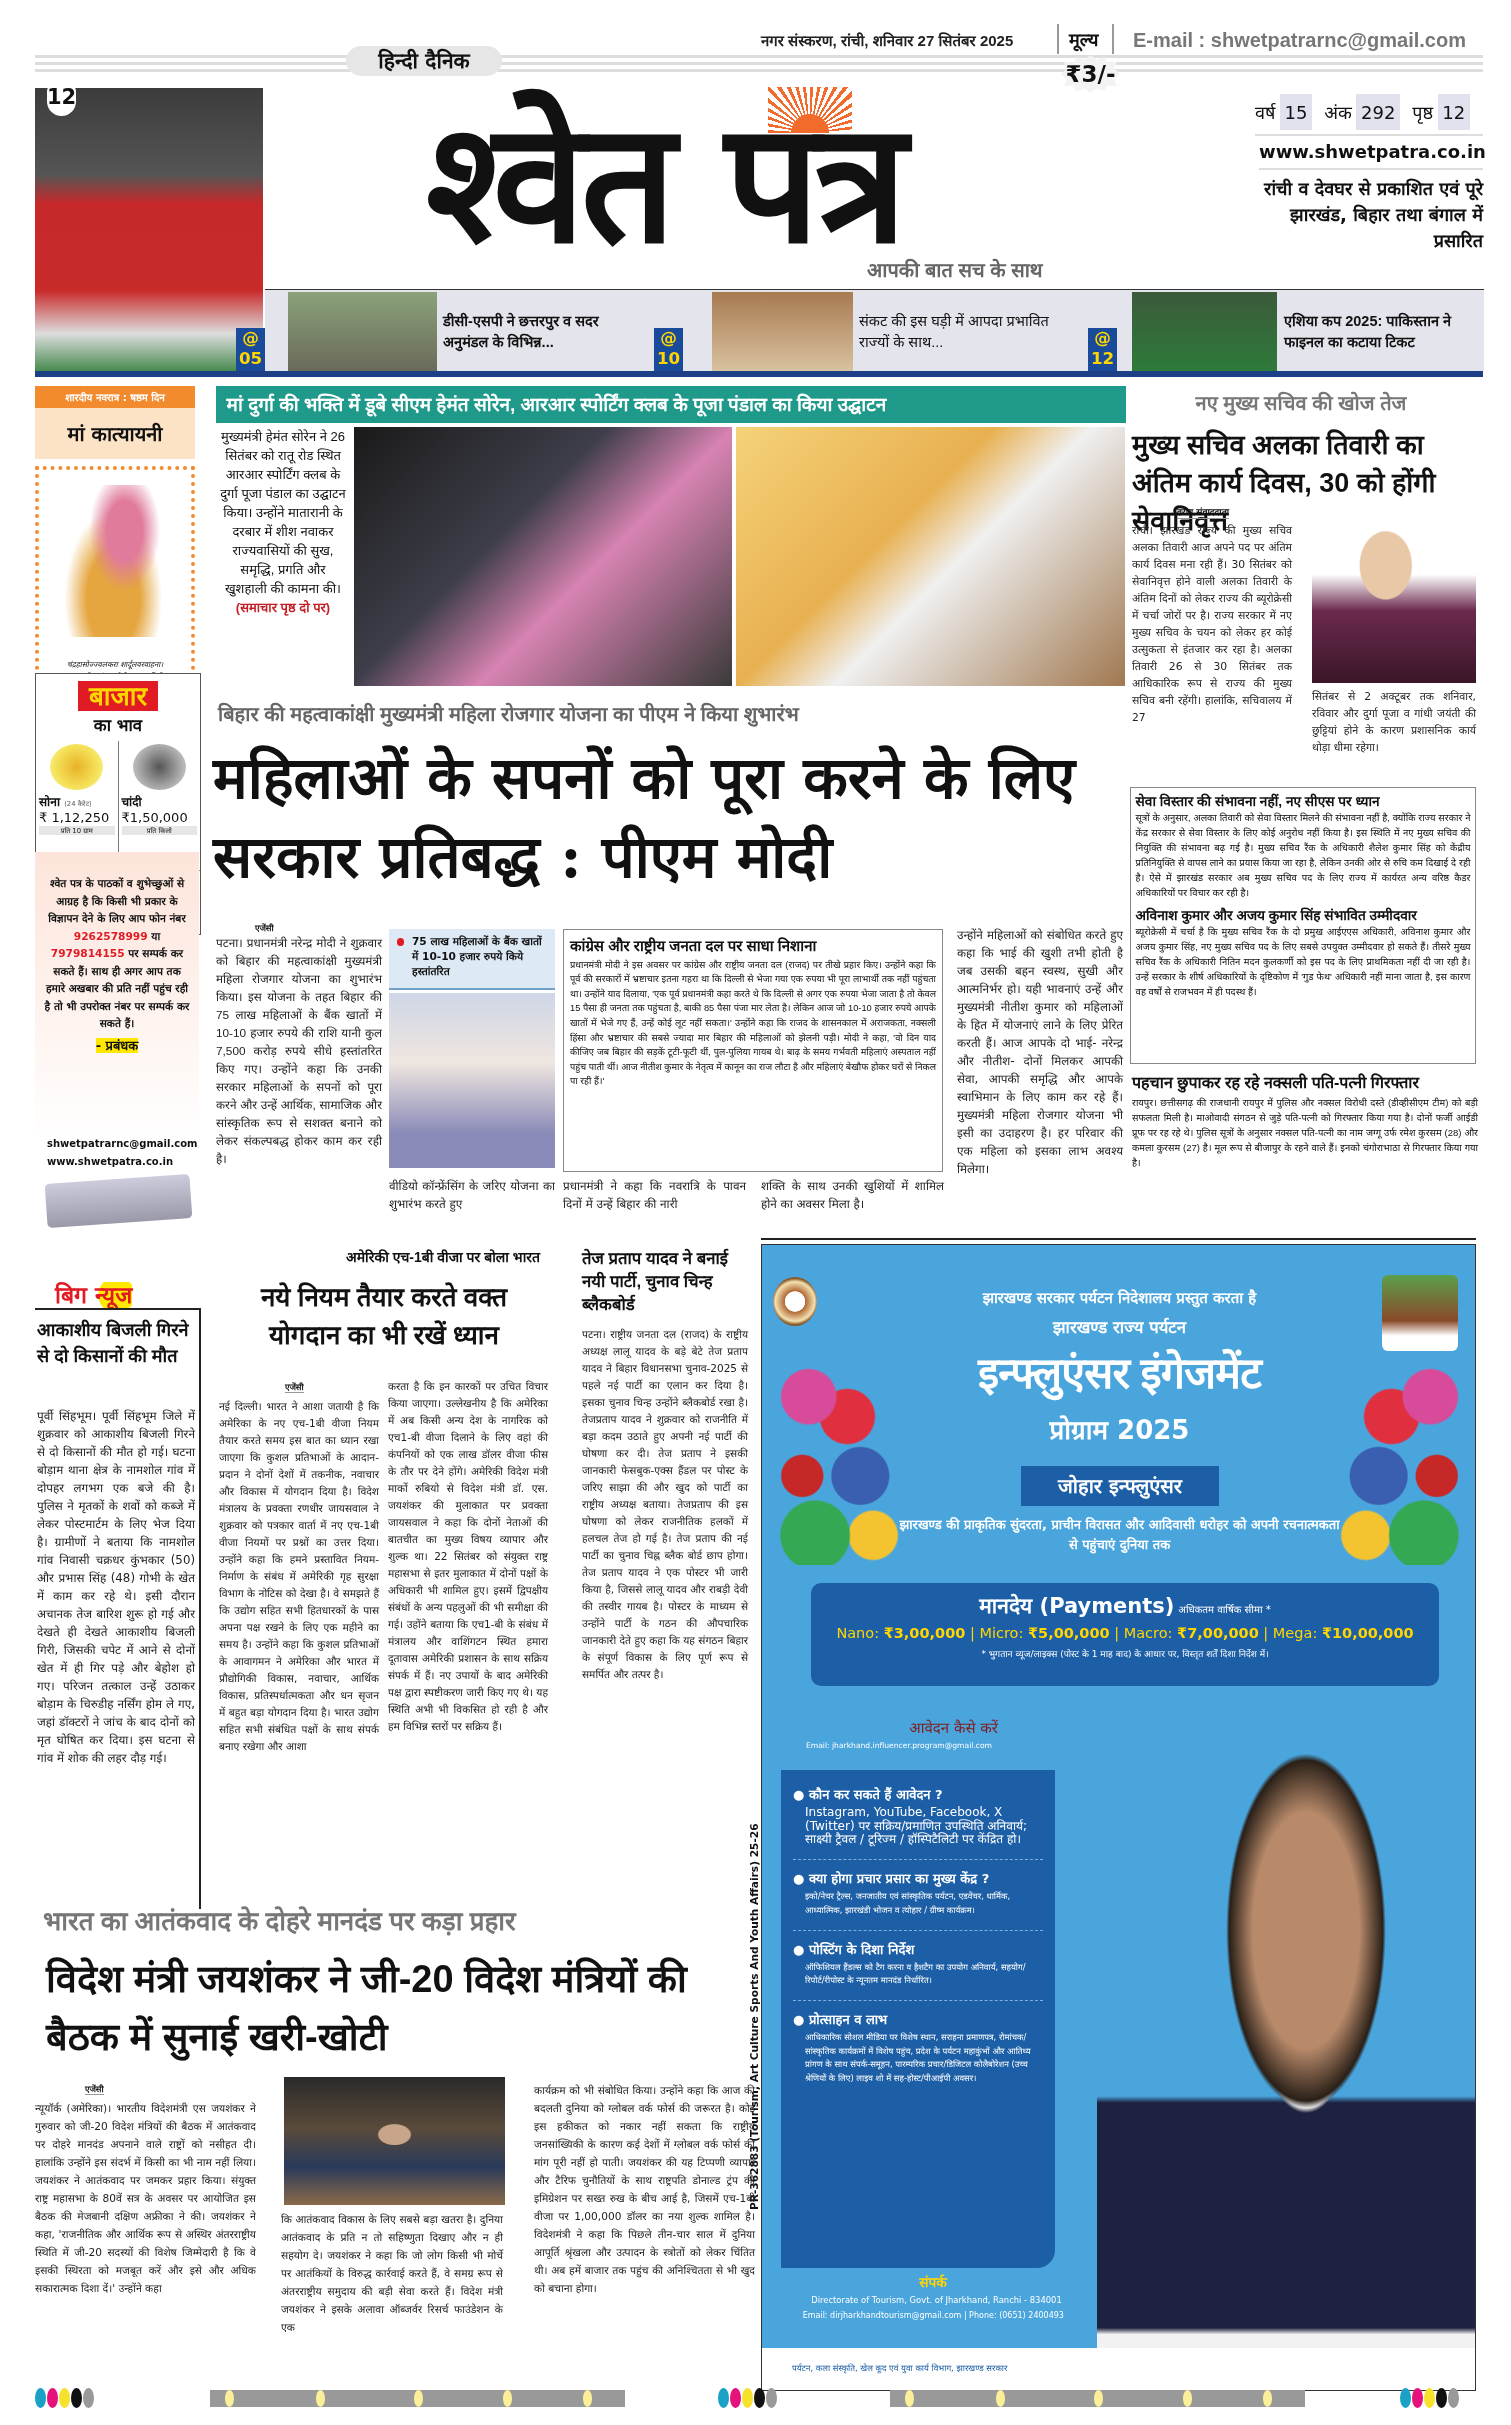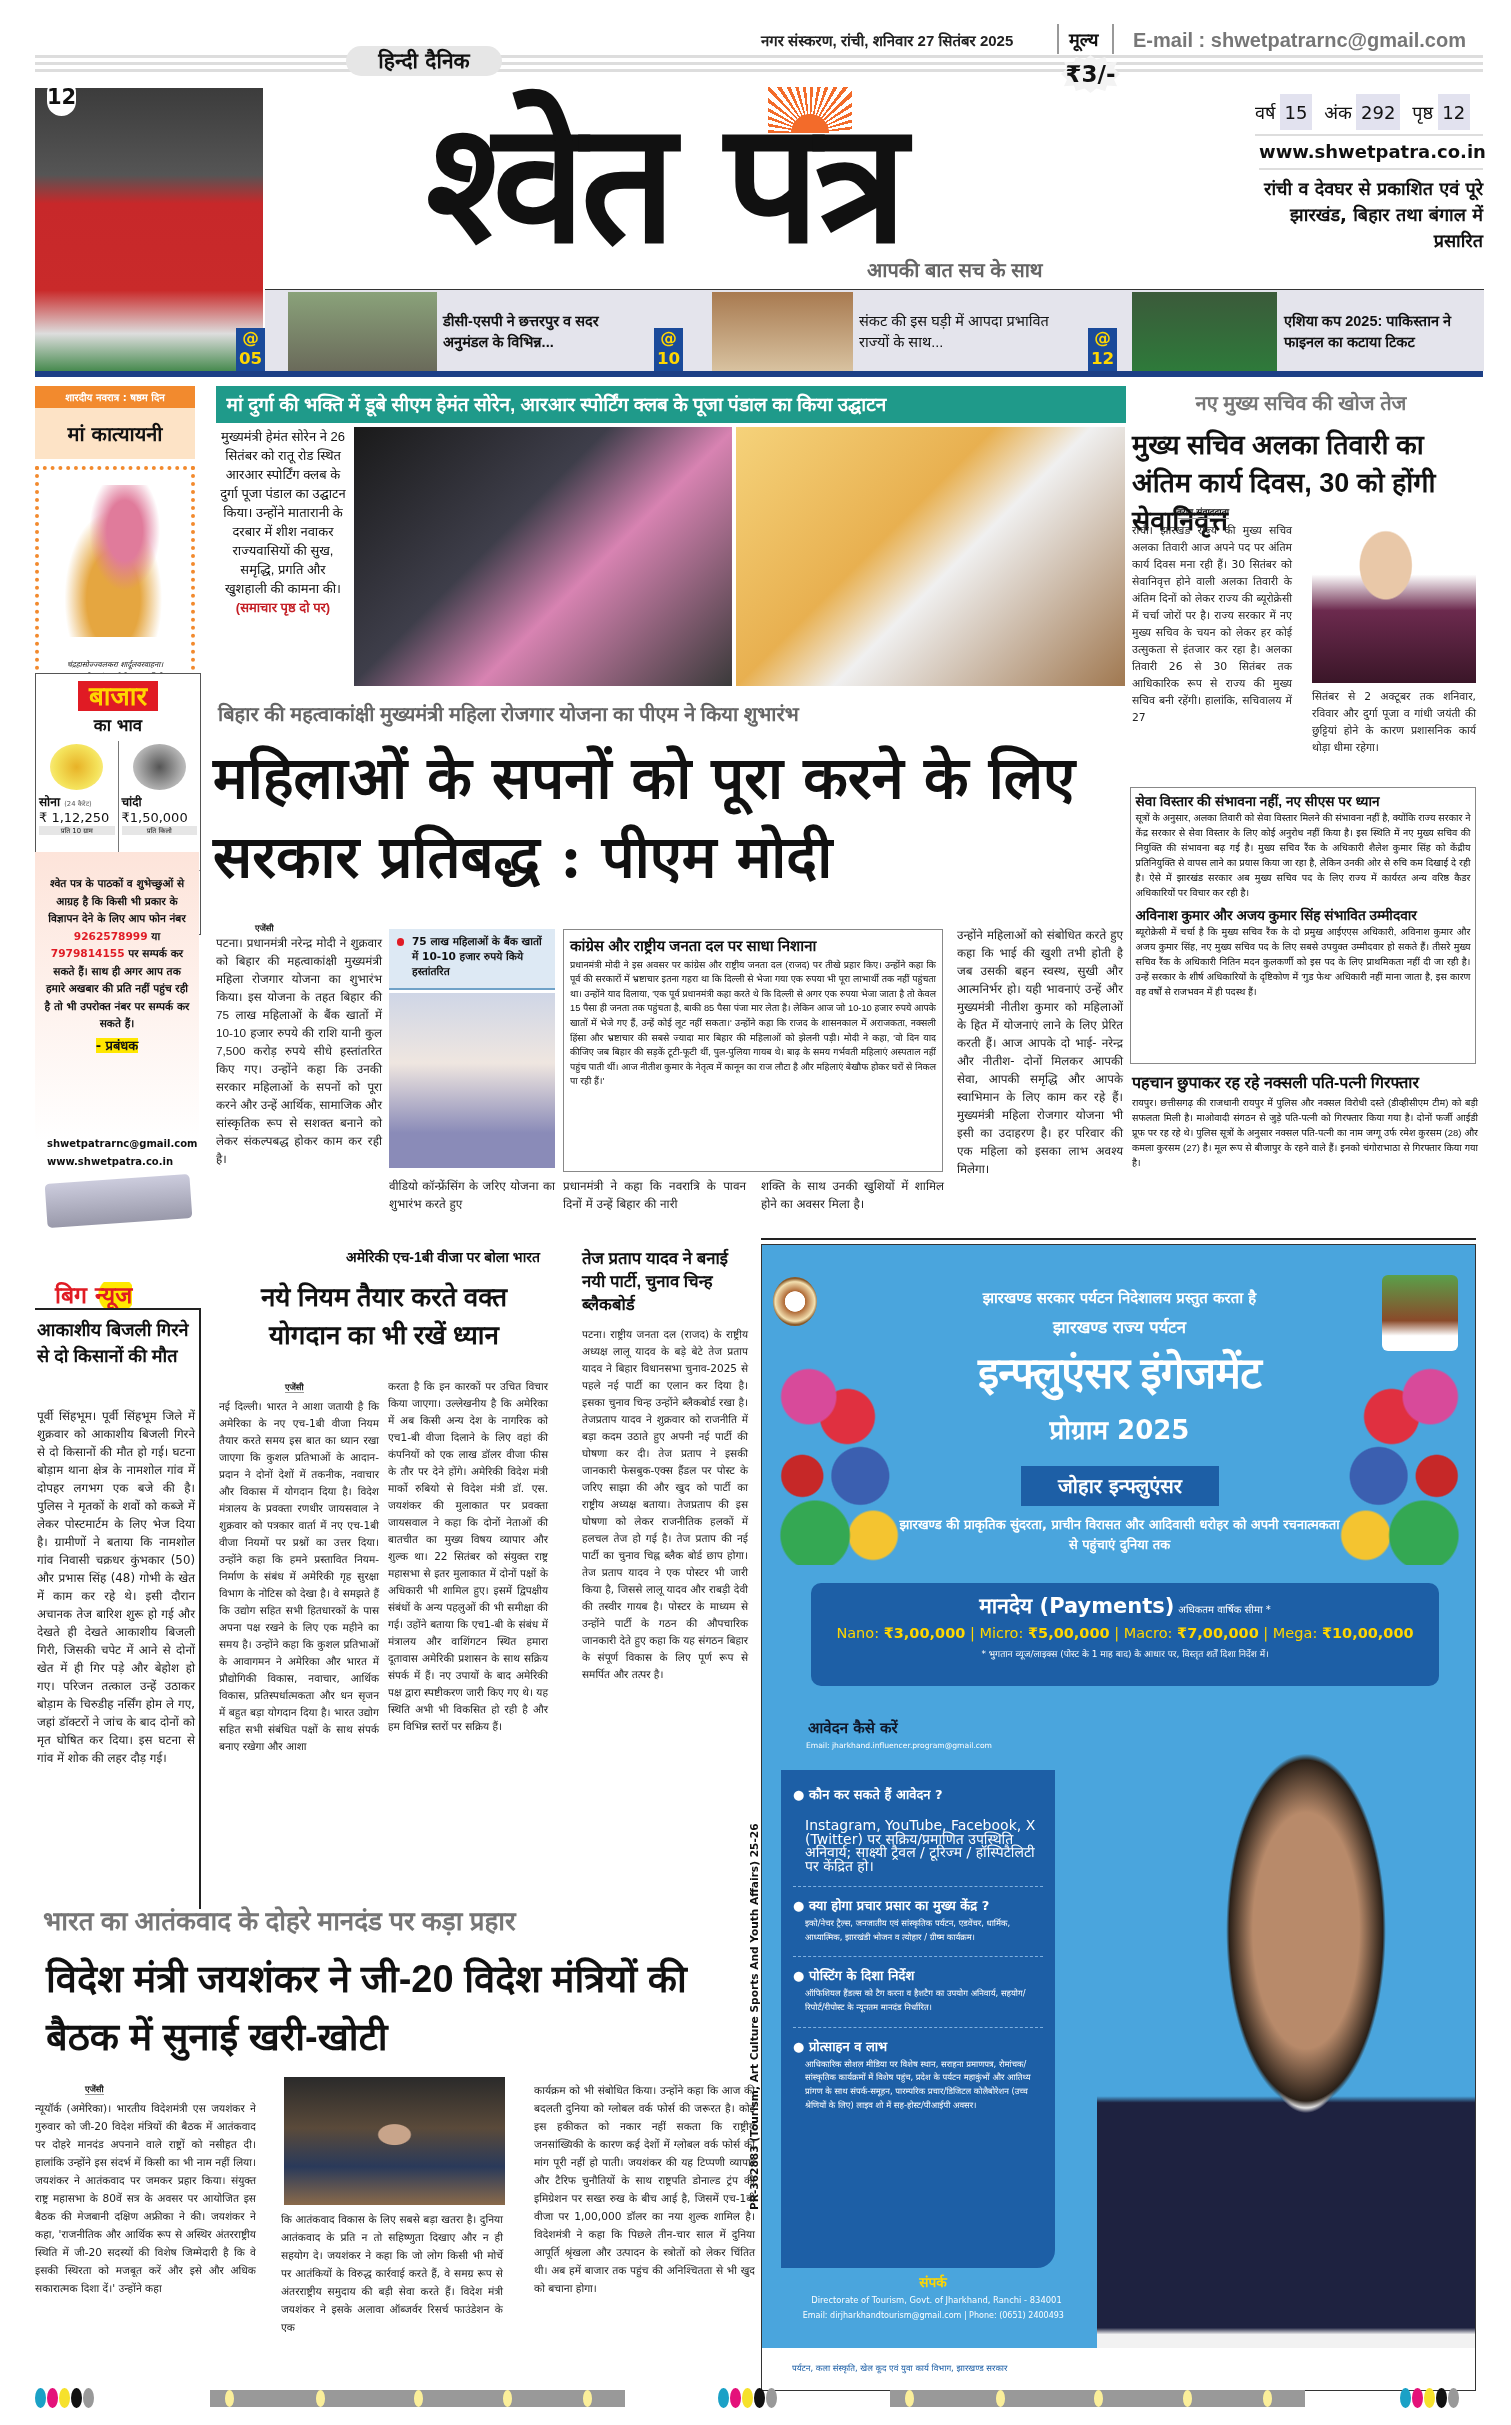--- a/index.html
+++ b/index.html
@@ -192,25 +192,25 @@
   <div class="abs" style="left:49px;top:338px;width:628px;height:103px;background:#1d5fa6;border-radius:10px;text-align:center;padding-top:7.6px">
     <div><span style="font-size:21px;font-weight:bold">मानदेय (Payments)</span> <span style="font-size:10px">अधिकतम वार्षिक सीमा *</span></div>
     <div style="margin-top:6px;font-size:14.5px;color:#ffd600">
       <span>Nano:</span> <b>₹3,00,000</b> |
       <span>Micro:</span> <b>₹5,00,000</b> |
       <span>Macro:</span> <b>₹7,00,000</b> |
       <span>Mega:</span> <b>₹10,00,000</b>
     </div>
     <div style="font-size:9px;margin-top:6px">* भुगतान व्यूज/लाइक्स (पोस्ट के 1 माह बाद) के आधार पर, विस्तृत शर्तें दिशा निर्देश में।</div>
   </div>
-  <div class="abs" style="left:46px;top:472px;width:190px;text-align:left;font-size:15px;font-weight:bold;color:#0f172a">आवेदन कैसे करें</div>
+  <div class="abs" style="left:46px;top:472px;width:190px;text-align:right;font-size:15px;font-weight:normal;color:#7f1d1d">आवेदन कैसे करें</div>
   <div class="abs" style="left:23px;top:496px;width:228px;text-align:center;font-size:7.6px">Email: jharkhand.influencer.program@gmail.com</div>
   <div class="abs" style="left:19px;top:525px;width:274px;height:498px;background:#1d5fa6;border-radius:0 0 18px 0;padding:15px 12px">
     <div style="font-size:13px;font-weight:bold">● <span>कौन कर सकते हैं आवेदन ?</span></div>
-    <div style="font-size:14px;line-height:13.7px;margin:16px 0 12px 12px">Instagram, YouTube, Facebook, X (Twitter) पर सक्रिय/प्रमाणित उपस्थिति अनिवार्य; साक्ष्यी ट्रैवल / टूरिज्म / हॉस्पिटैलिटी पर केंद्रित हो।</div>
+    <div style="font-size:12px;line-height:13.7px;margin:3px 0 12px 12px">Instagram, YouTube, Facebook, X (Twitter) पर सक्रिय/प्रमाणित उपस्थिति अनिवार्य; साक्ष्यी ट्रैवल / टूरिज्म / हॉस्पिटैलिटी पर केंद्रित हो।</div>
     <div style="border-top:1.5px dashed #7fb0e0;margin-bottom:9px"></div>
     <div style="font-size:13px;font-weight:bold">● <span>क्या होगा प्रचार प्रसार का मुख्य केंद्र ?</span></div>
     <div style="font-size:8.4px;line-height:13.7px;margin:3px 0 12px 12px">इको/नेचर ट्रैल्स, जनजातीय एवं सांस्कृतिक पर्यटन, एडवेंचर, धार्मिक, आध्यात्मिक, झारखंडी भोजन व त्योहार / ग्रीष्म कार्यक्रम।</div>
     <div style="border-top:1.5px dashed #7fb0e0;margin-bottom:9px"></div>
     <div style="font-size:13px;font-weight:bold">● <span>पोस्टिंग के दिशा निर्देश</span></div>
     <div style="font-size:8.4px;line-height:13.7px;margin:3px 0 12px 12px">ऑफिशियल हैंडल्स को टैग करना व हैशटैग का उपयोग अनिवार्य, सहयोग/रिपोर्ट/रीपोस्ट के न्यूनतम मानदंड निर्धारित।</div>
     <div style="border-top:1.5px dashed #7fb0e0;margin-bottom:9px"></div>
     <div style="font-size:13px;font-weight:bold">● <span>प्रोत्साहन व लाभ</span></div>
     <div style="font-size:8.4px;line-height:13.7px;margin:3px 0 0 12px">आधिकारिक सोशल मीडिया पर विशेष स्थान, सराहना प्रमाणपत्र, रोमांचक/सांस्कृतिक कार्यक्रमों में विशेष पहुंच, प्रदेश के पर्यटन महाकुंभों और आतिथ्य प्रांगण के साथ संपर्क-समूहन, पारम्परिक प्रचार/डिजिटल कोलैबोरेशन (उच्च श्रेणियों के लिए) लाइव शो में सह-होस्ट/पीआईपी अवसर।</div>
   </div>

